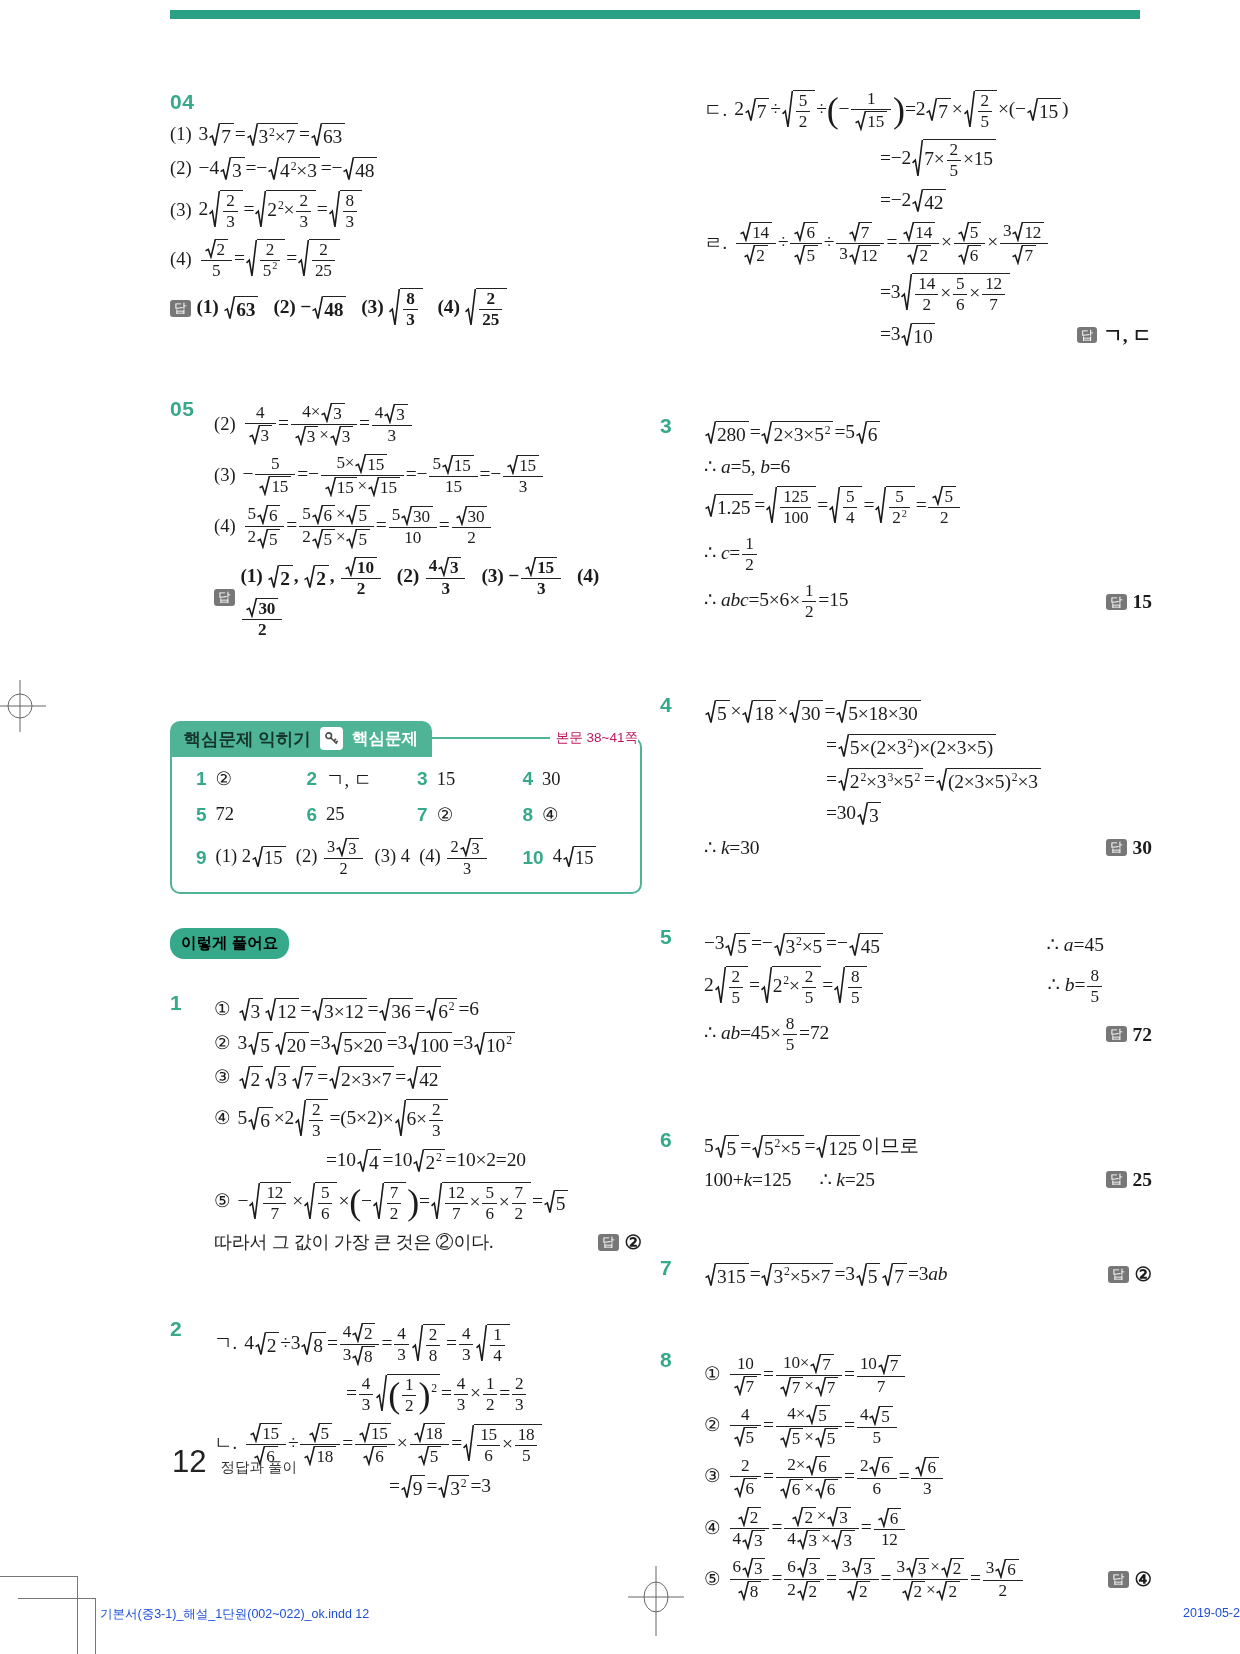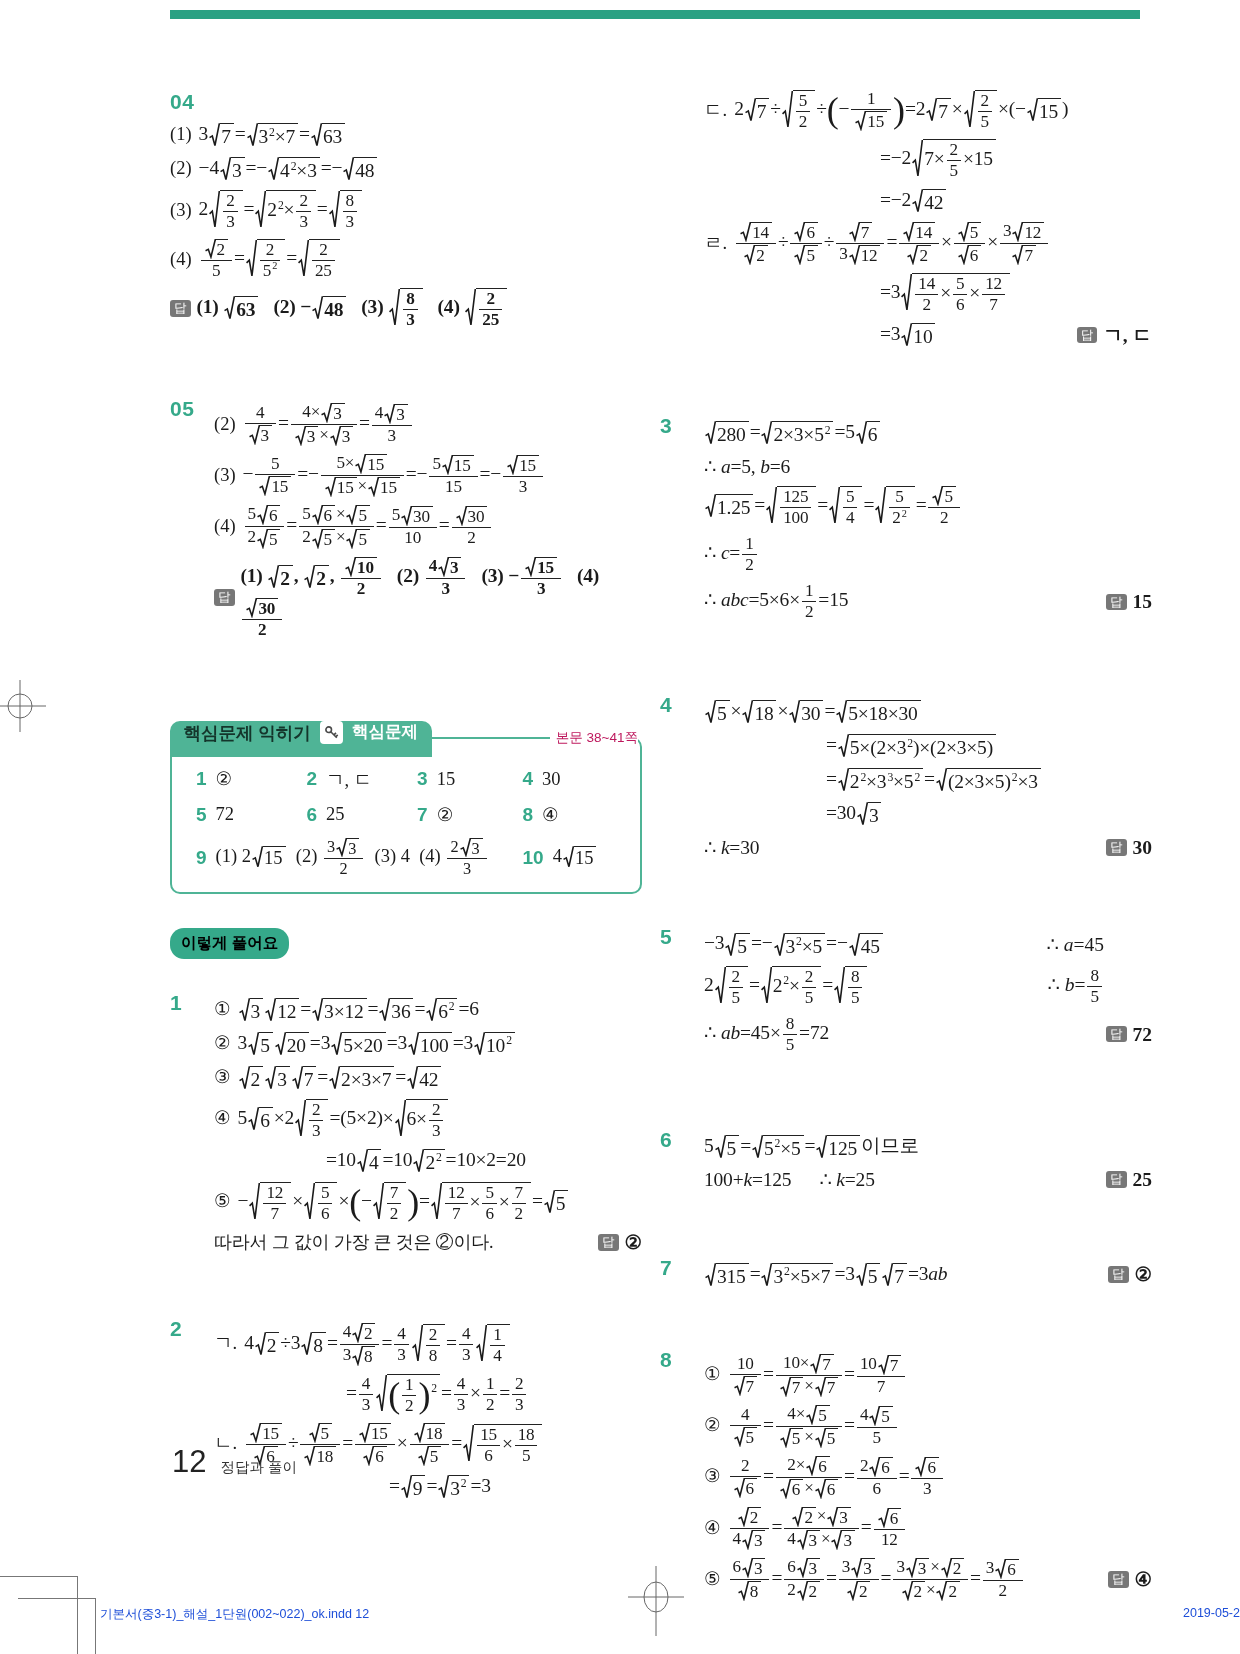--- a/index.html
+++ b/index.html
@@ -42,21 +42,21 @@
   .rad{position:absolute;left:0;top:0;bottom:0;width:11px}
   .rad svg{display:block;width:100%;height:100%}
   .sqv{border-top:1.6px solid #222;padding:1px 3px 0 1px}
   sup.sp{font-size:.6em;line-height:0;margin-left:1px}
   .it{font-style:italic}
   .bp{font-size:1.85em;line-height:.9;vertical-align:middle;font-weight:400}
 
   
   .box{position:relative;border:2.5px solid var(--accent2);border-radius:10px;
        padding:28px 16px 14px 24px;margin-top:90px}
-  .boxtab{position:absolute;top:-18px;left:-2.5px;height:36px;display:inline-flex;align-items:flex-start;
+  .boxtab{position:absolute;top:-18px;left:-2.5px;height:36px;display:inline-flex;align-items:center;
           gap:9px;background:var(--accent2);border-radius:10px 10px 0 0;padding:0 14px}
   .bt1{font-family:"Liberation Sans",sans-serif;font-weight:bold;font-size:17.5px;color:#14352b}
   .keybox{width:23px;height:23px;background:#fff;border-radius:4px;display:flex;align-items:center;
           justify-content:center;flex:none}
   .bt2{font-family:"Liberation Sans",sans-serif;font-weight:bold;font-size:16.5px;color:#fff}
   .boxref{position:absolute;top:-10px;right:2px;font-family:Liberation Sans, sans-serif;
           font-size:13.5px;color:#be185d;background:#fff;padding-left:6px}
   .agrid{display:grid;grid-template-columns:1.05fr 1.05fr 1fr 1fr;row-gap:12px;column-gap:4px}
   .acell{display:flex;align-items:center;font-size:18.5px;white-space:nowrap}
   .aspan3{grid-column:span 3}

